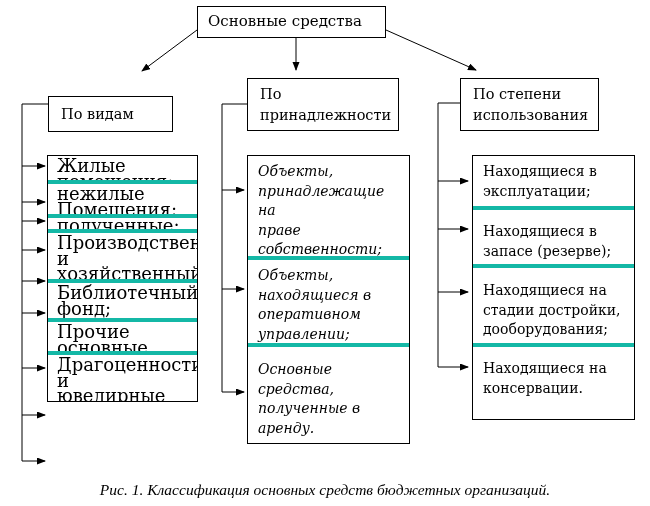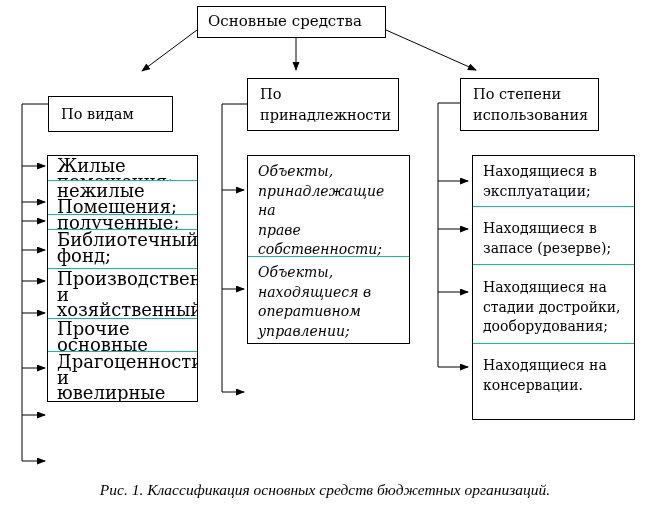--- a/index.html
+++ b/index.html
@@ -34,21 +34,21 @@
   .hdr-by-own   { left: 247px; top: 78px; width: 152px; height: 53px; }
   .hdr-by-usage { left: 460px; top: 78px; width: 139px; height: 53px; }
   .col {
     position: absolute;
     box-sizing: border-box;
     border: 1px solid #000000;
     background: #ffffff;
   }
   .col .cell {
     box-sizing: border-box;
-    border-top: 1px solid #14b8a6;
+    border-top: 4px solid #14b8a6;
     white-space: pre-line;
     overflow: hidden;
   }
   .col .cell:first-child { border-top: none; }
   .col-by-type  { left: 47px;  top: 155px; width: 151px; font-size: 18px; line-height: 15.5px; }
   .col-by-type .cell { padding: 2px 2px 0 9px; }
   .col-by-own   { left: 247px; top: 155px; width: 163px; font-size: 14px; line-height: 19.5px; }
   .col-by-own .cell { padding: 6px 4px 0 10px; font-style: italic; }
   .col-by-usage { left: 472px; top: 155px; width: 163px; font-size: 14px; line-height: 19.5px; }
   .col-by-usage .cell { padding: 6px 4px 0 10px; }
@@ -108,41 +108,44 @@
   <div class="box hdr hdr-by-own">По
 принадлежности</div>
   <div class="box hdr hdr-by-usage">По степени
 использования</div>
 
   <div class="col col-by-type">
     <div class="cell" style="height:24px">Жилые помещения;</div>
     <div class="cell" style="height:34px">нежилые
 Помещения;</div>
     <div class="cell" style="height:15px; padding-top:0">полученные;</div>
-    <div class="cell" style="height:39px">Библиотечный
-фонд;</div>
     <div class="cell" style="height:50px">Производственный
 и хозяйственный
 инвентарь;</div>
+    <div class="cell" style="height:39px">Библиотечный
+фонд;</div>
     <div class="cell" style="height:33px">Прочие основные
 средства.</div>
     <div class="cell" style="height:50px">Драгоценности и
 ювелирные
 изделия;</div>
   </div>
 
   <div class="col col-by-own">
     <div class="cell" style="height:100px">Объекты,
 принадлежащие на
 праве
 собственности;</div>
     <div class="cell" style="height:87px">Объекты,
 находящиеся в
 оперативном
 управлении;</div>
+    <div class="cell" style="height:100px; padding-top:13px">Основные средства,
+полученные в
+аренду.</div>
   </div>
 
   <div class="col col-by-usage">
     <div class="cell" style="height:50px">Находящиеся в
 эксплуатации;</div>
     <div class="cell" style="height:58px; padding-top:12px">Находящиеся в
 запасе (резерве);</div>
     <div class="cell" style="height:79px; padding-top:13px">Находящиеся на
 стадии достройки,
 дооборудования;</div>

